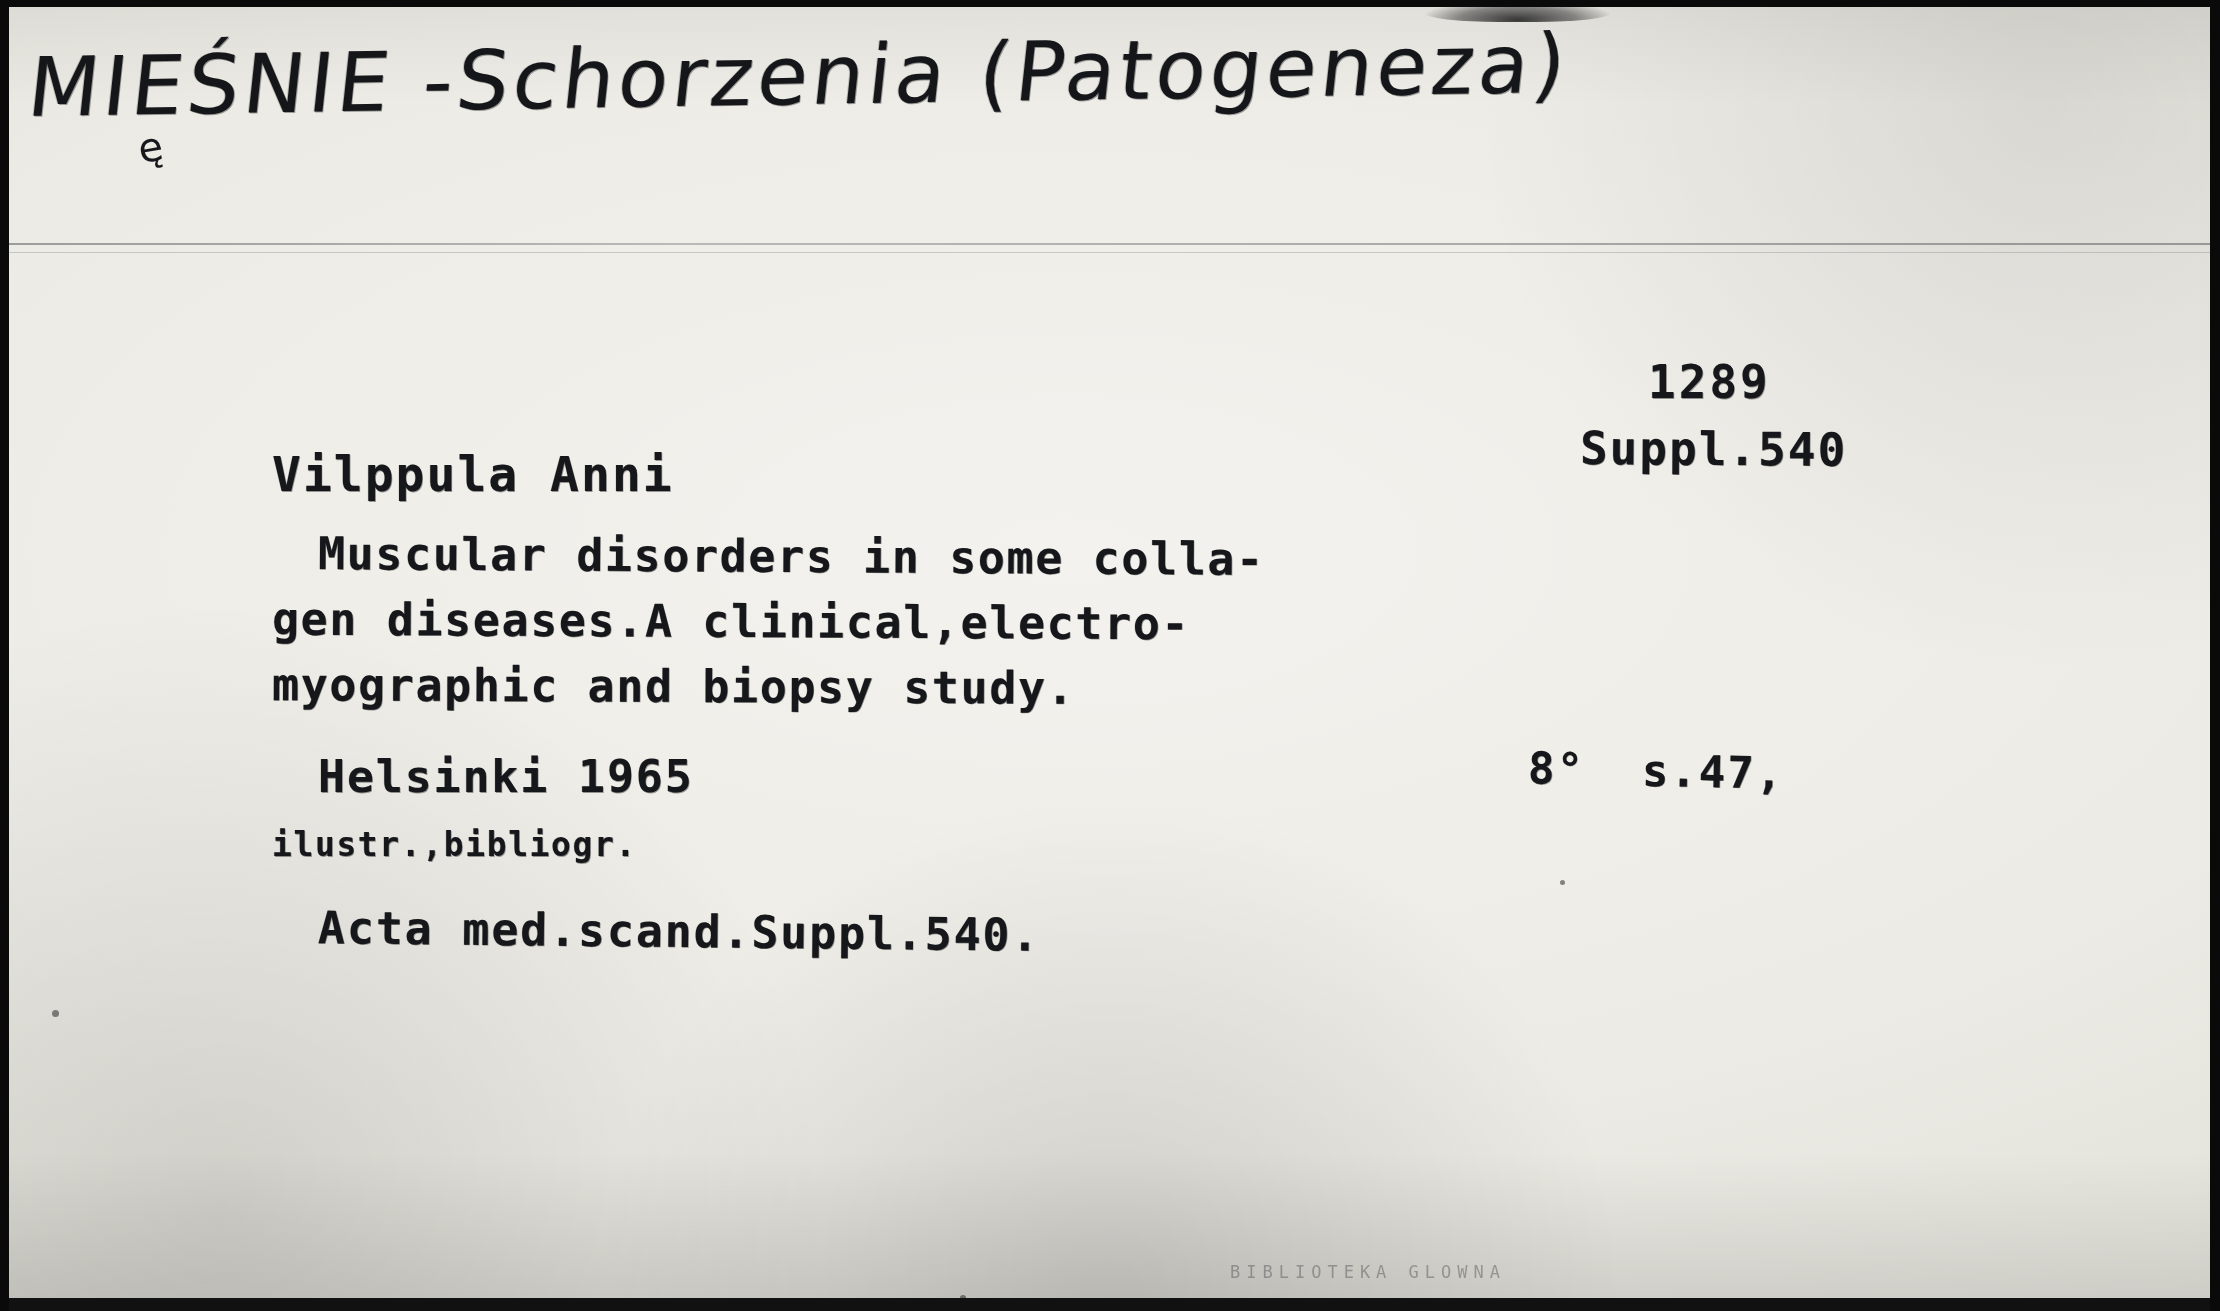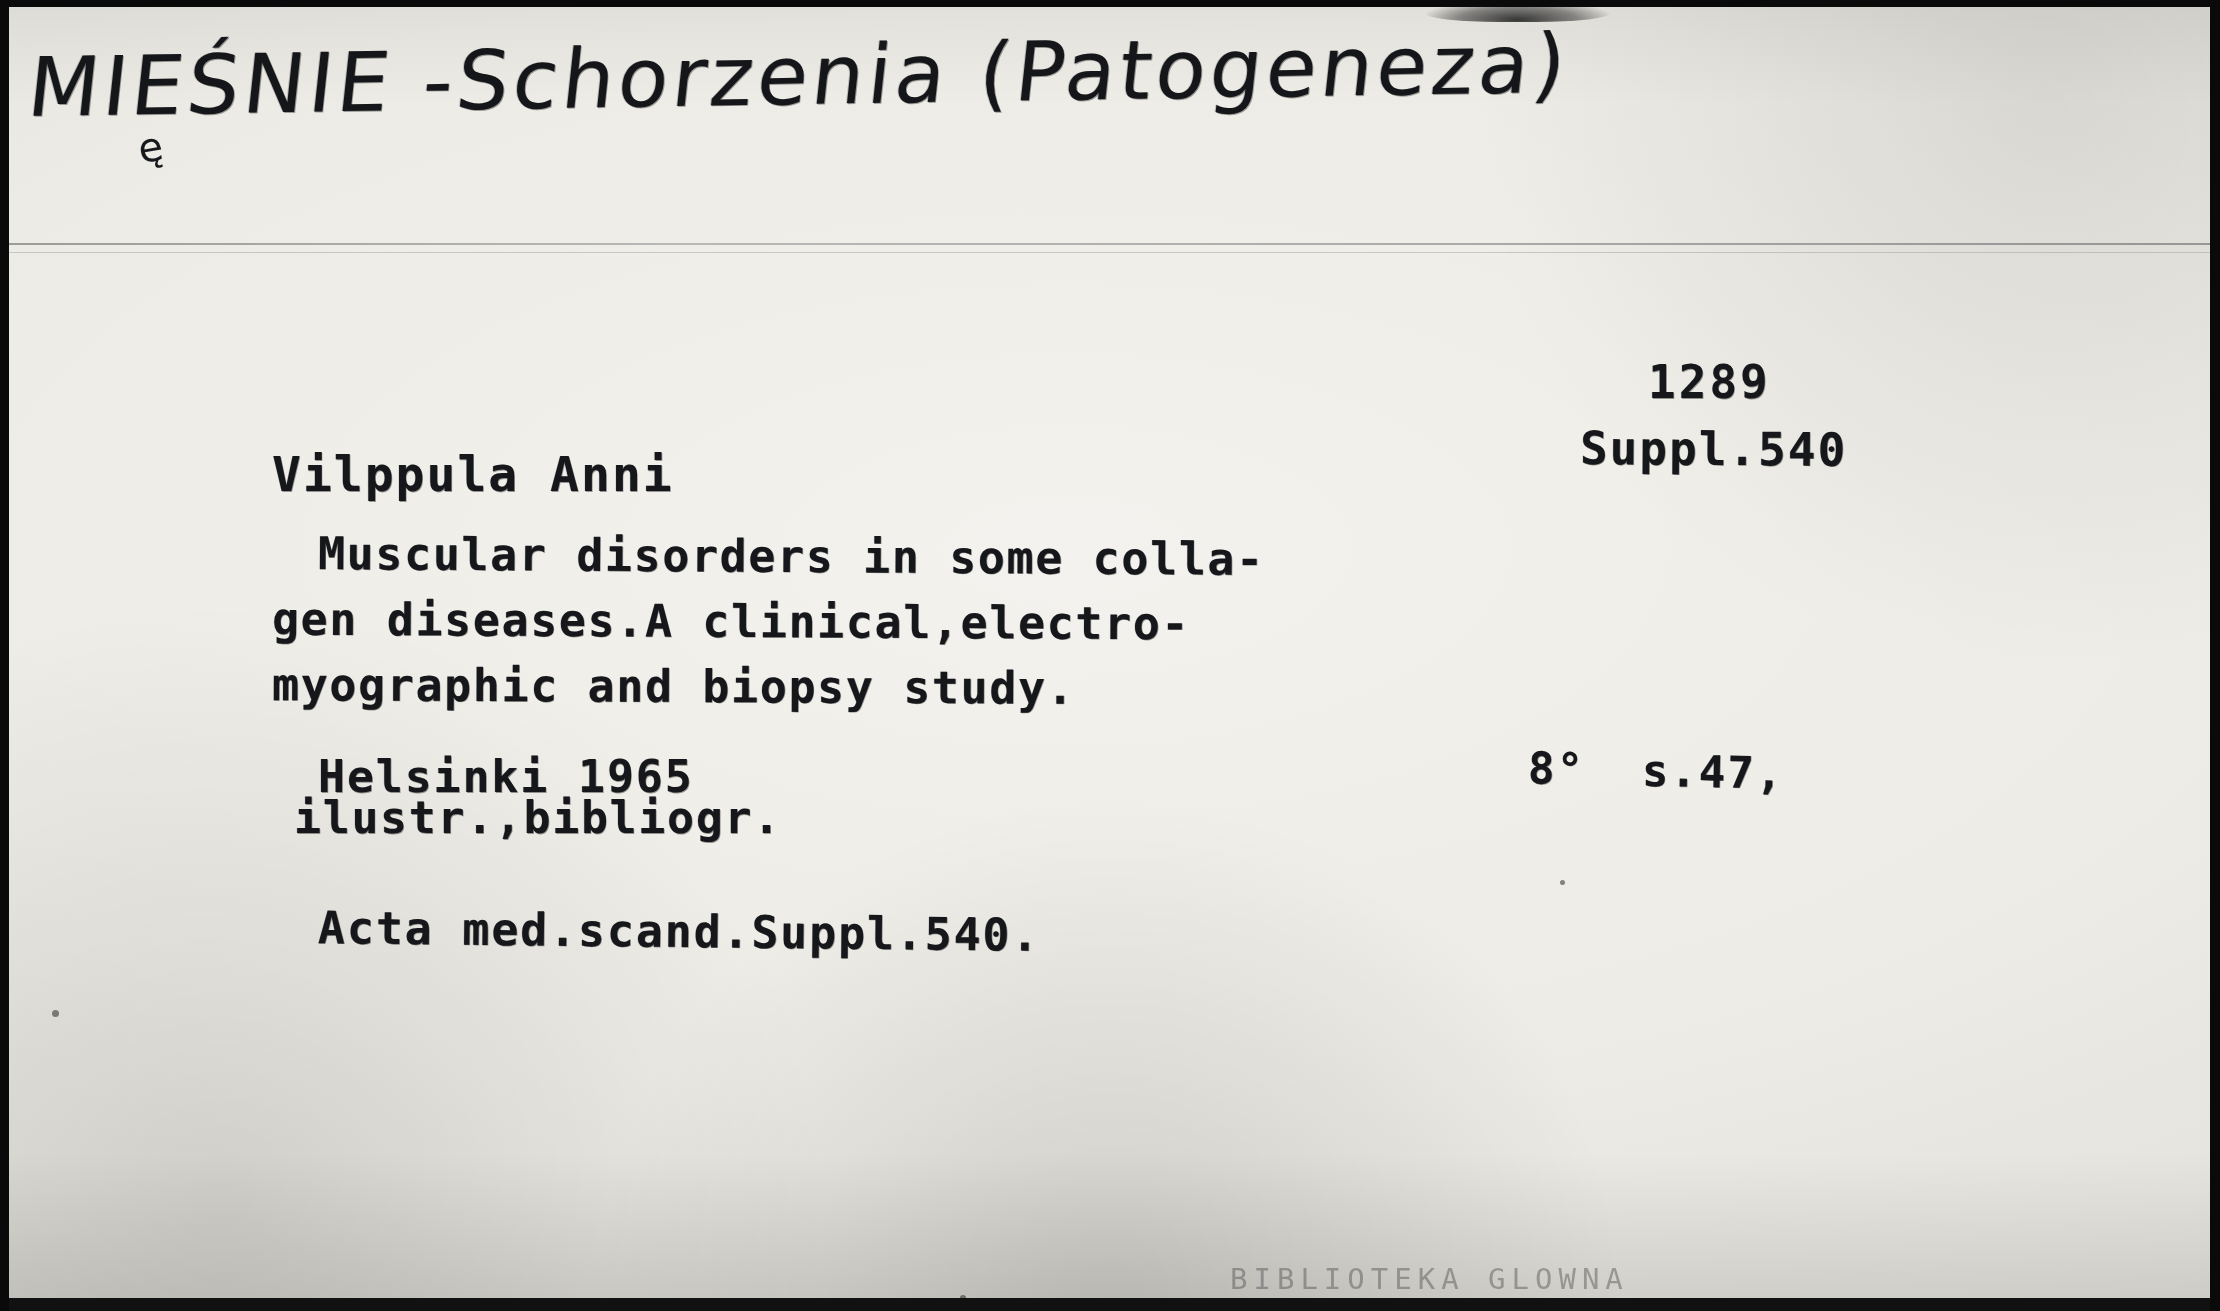--- a/index.html
+++ b/index.html
@@ -153,30 +153,30 @@
   #title-line-3 { top: 660px; left: 272px; transform: rotate(0.25deg); }
 
   #imprint-line { top: 750px; left: 318px; font-size: 45px; letter-spacing: 1.8px; }
   #format-line  {
     left: 1528px;
     top: 745px;
     font-size: 44px;
     letter-spacing: 2px;
     transform: rotate(1.2deg);
   }
-  #collation-line { top: 791px; left: 272px; font-size: 45px; letter-spacing: 1.6px; margin-left: 22px; }
+  #collation-line { top: 825px; left: 272px; font-size: 33px; letter-spacing: 1.6px; }
   #series-line    { top: 905px; left: 318px; font-size: 45px; letter-spacing: 1.8px; transform: rotate(0.6deg); }
 
   
   #ghost-text {
     position: absolute;
     left: 1230px;
     top: 1262px;
     font-family: "DejaVu Sans Mono", monospace;
-    font-size: 29px;
+    font-size: 17px;
     letter-spacing: 6px;
     color: rgba(70,70,72,0.42);
     white-space: nowrap;
     z-index: 5;
   }
   
   .speck { position: absolute; background: rgba(40,40,40,0.55); border-radius: 50%; z-index: 4; }
 </style>
 </head>
 <body>

